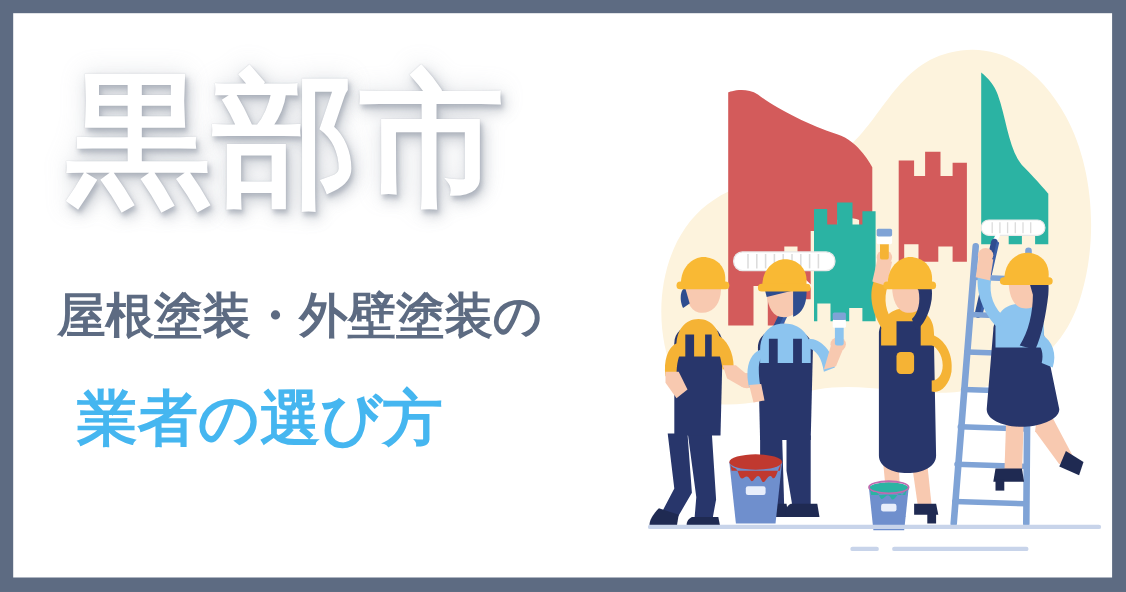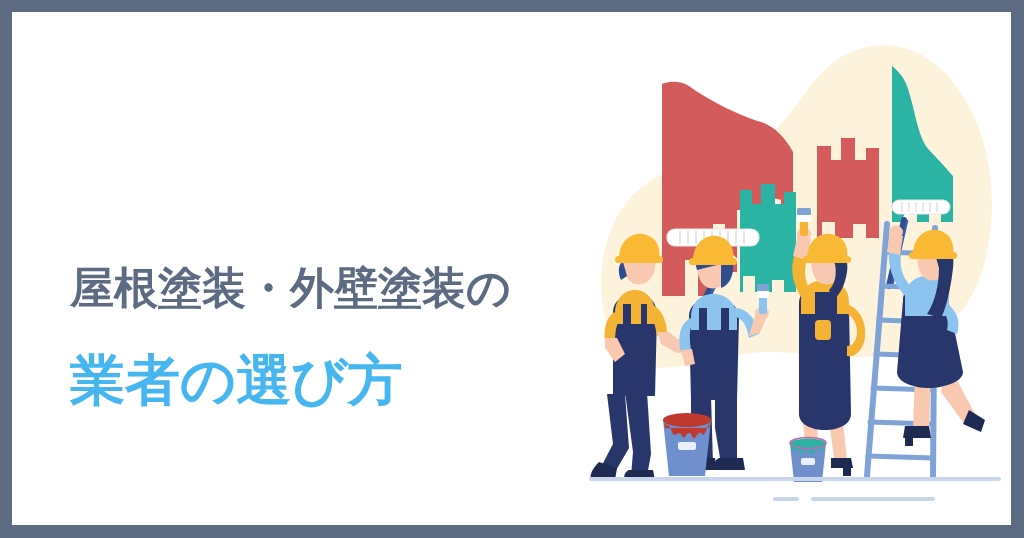--- a/index.html
+++ b/index.html
@@ -51,21 +51,21 @@
     white-space: nowrap;
     text-shadow:
        0 0 1px rgba(140,148,160,0.55),
        2px 3px 4px rgba(150,157,170,0.55),
        4px 6px 12px rgba(150,157,170,0.42),
        0 0 22px rgba(160,167,180,0.30);
   }
 
   .sub-title {
     position: absolute;
-    left: 58px;
+    left: 40px;
     top: 252px;
     font-size: 44px;
     line-height: 1.08;
     font-weight: 700;
     color: #5d6b82;
     letter-spacing: 0.0em;
     white-space: nowrap;
   }
 
   .main-title {
@@ -90,20 +90,21 @@
   }
   .illustration svg { display: block; width: 100%; height: 100%; }
 </style>
 </head>
 <body>
 
 <div class="banner">
   <div class="canvas">
 
     <div class="text-block">
+      <div class="city-title">黒部市</div>
       <div class="sub-title">屋根塗装・外壁塗装の</div>
       <div class="main-title">業者の選び方</div>
     </div>
 
     <div class="illustration">
       <svg viewBox="0 0 420 480" xmlns="http://www.w3.org/2000/svg">
 
         <g>
           <path d="M28 318
                    C 6 268, 14 196, 58 162

